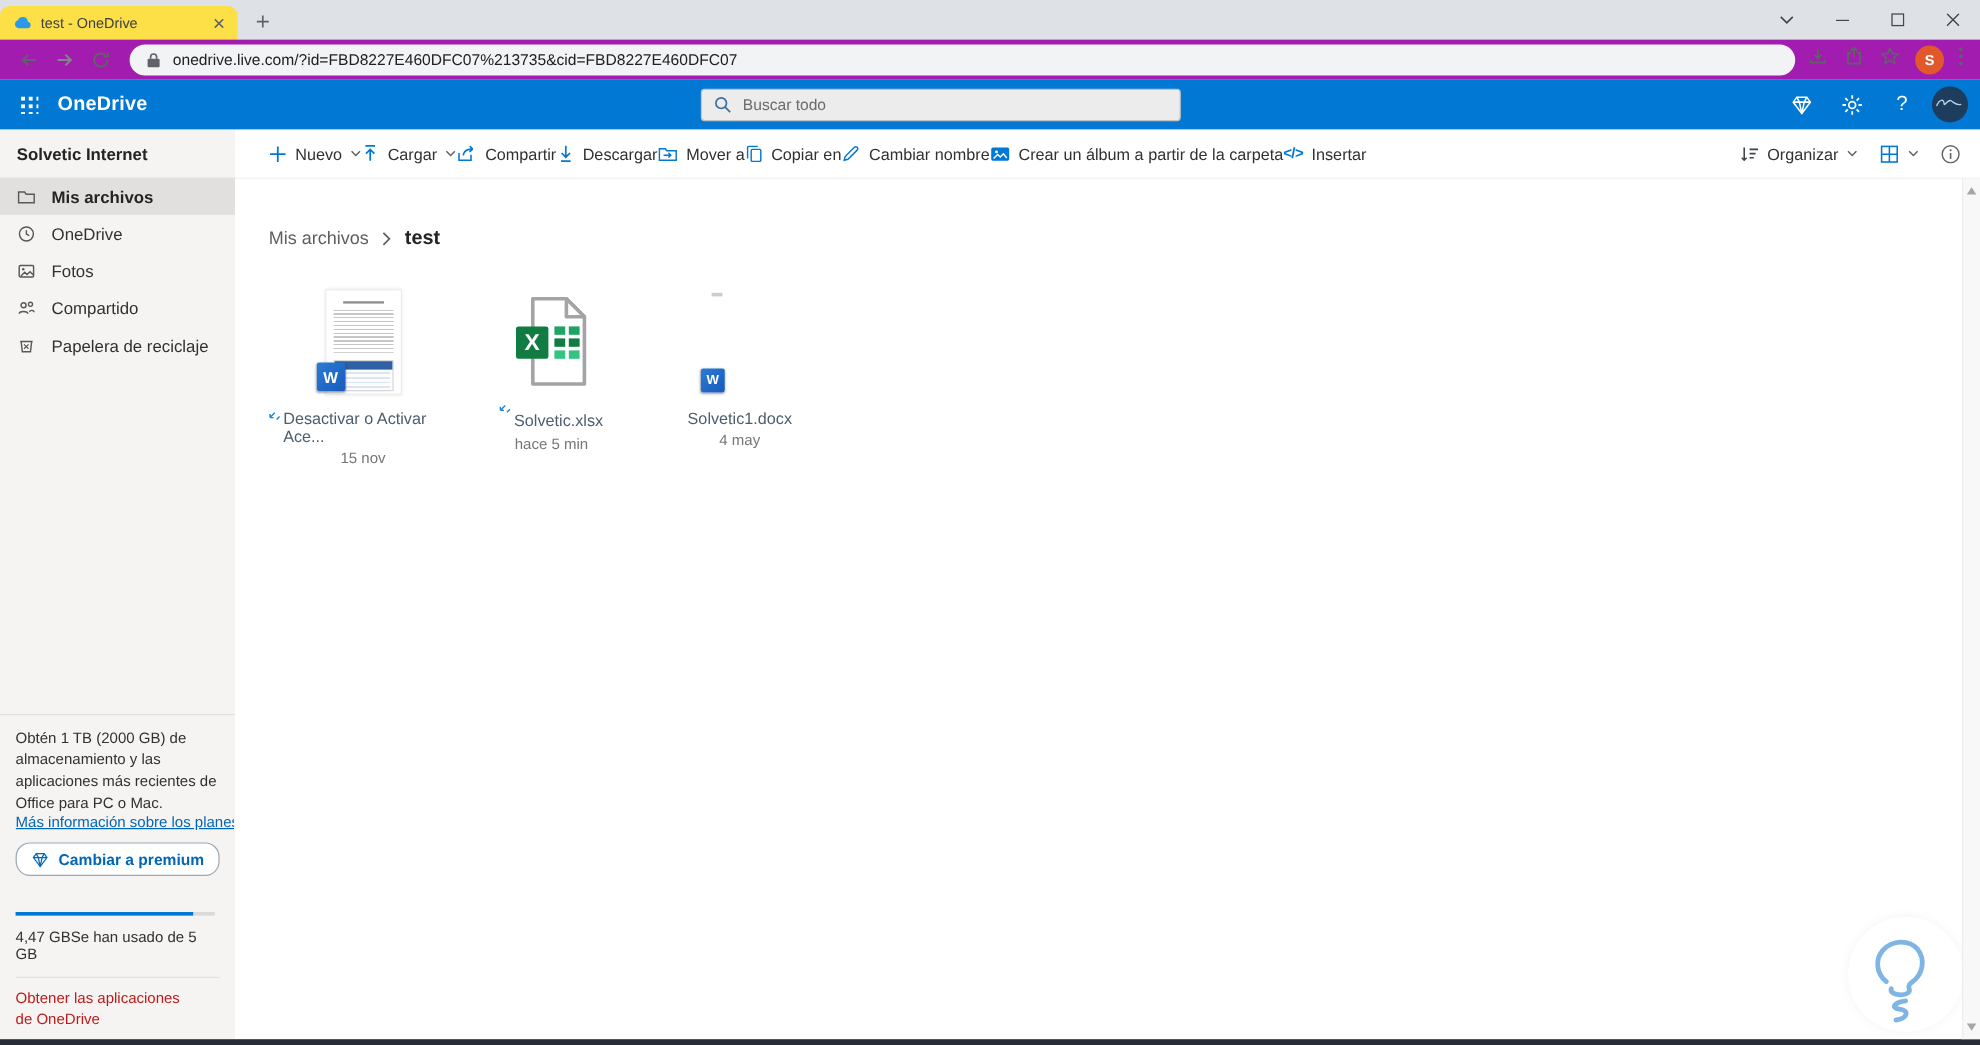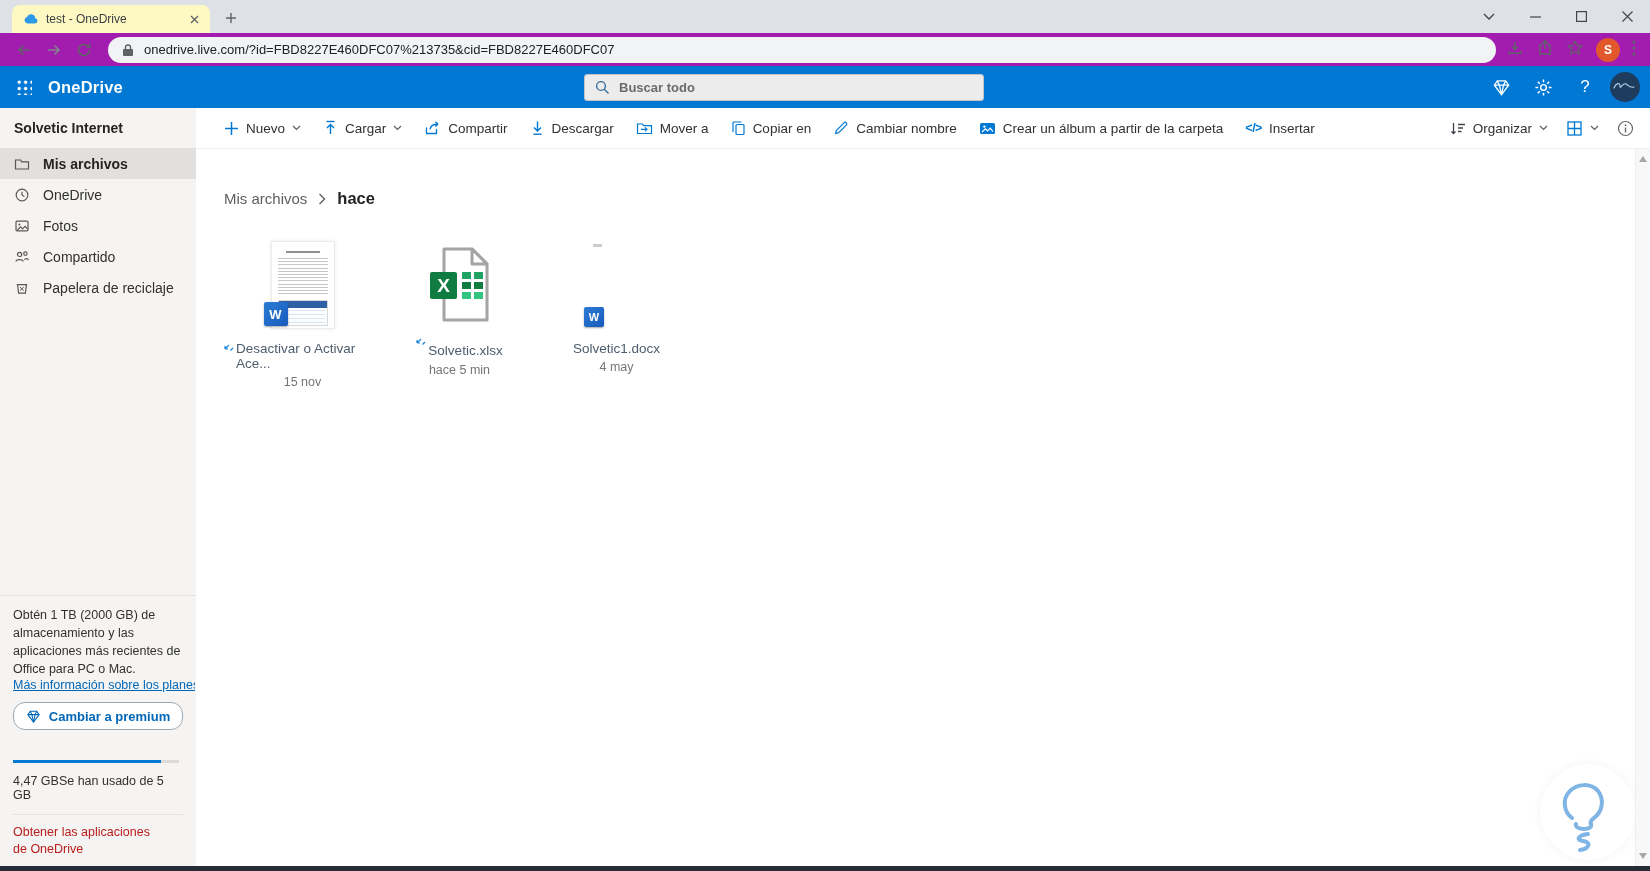--- a/index.html
+++ b/index.html
@@ -2,41 +2,41 @@
 <html><head>
 <meta charset="utf-8">
 <style>
   * { margin:0; padding:0; box-sizing:border-box; }
   html,body { width:1650px; height:871px; }
   body { font-family:"Liberation Sans", sans-serif; background:#fff; }
   .screen { position:relative; width:1650px; height:871px; overflow:hidden; background:#fff; }
 
   
   .tabstrip { position:absolute; top:0; left:0; right:0; height:33px; background:#dee1e6; display:flex; align-items:flex-end; }
-  .tab { margin-left:12px; width:198px; height:28px; background:#fef9c3; border-radius:8px 8px 0 0; display:flex; align-items:center; padding:0 8px 0 10px; gap:8px; }
+  .tab { width:198px; height:28px; background:#fde047; border-radius:8px 8px 0 0; display:flex; align-items:center; padding:0 8px 0 10px; gap:8px; }
   .tab-title { flex:1; font-size:12px; color:#3c4043; white-space:nowrap; overflow:hidden; }
   .tab-close { width:16px; height:16px; display:flex; align-items:center; justify-content:center; }
   .newtab-btn { width:26px; height:26px; margin:0 0 2px 8px; display:flex; align-items:center; justify-content:center; border-radius:50%; }
   .win-controls { position:absolute; right:0; top:0; height:33px; display:flex; }
   .win-btn { width:46px; height:33px; display:flex; align-items:center; justify-content:center; }
 
   .urlrow { position:absolute; top:33px; left:0; right:0; height:33px; background:#a21caf; display:flex; align-items:center; padding:0 10px; gap:2px; }
   .nav-btn { width:28px; height:28px; display:flex; align-items:center; justify-content:center; border-radius:50%; }
   .omnibox { flex:1; height:26px; margin:0 8px; background:#f1f3f4; border-radius:13px; display:flex; align-items:center; padding:0 14px; gap:10px; min-width:0; }
   .omnibox-url { font-size:13px; color:#202124; white-space:nowrap; overflow:hidden; }
   .browser-actions { display:flex; align-items:center; gap:12px; padding-right:4px; }
   .browser-avatar { width:24px; height:24px; border-radius:50%; background:#e2582b; color:#fff; font-size:12px; font-weight:bold; display:flex; align-items:center; justify-content:center; }
 
   
   .odheader { position:absolute; top:66px; left:0; right:0; height:42px; background:#0078d4; display:flex; align-items:center; }
   .waffle-btn { width:48px; height:42px; display:flex; align-items:center; justify-content:center; }
   .waffle { width:16px; height:16px; background-image:radial-gradient(circle, #fff 1.7px, transparent 1.9px); background-size:6.4px 6.4px; background-position:0 0; }
   .od-logo { color:#fff; font-size:16.5px; font-weight:bold; letter-spacing:.2px; }
   .od-search { position:absolute; left:584px; top:8px; width:400px; height:27px; background:#ececec; border:1px solid #c3c3c3; border-radius:3px; display:flex; align-items:center; padding:0 10px; gap:9px; }
-  .od-search input { flex:1; border:none; outline:none; background:transparent; font-size:13px; color:#0f766e; font-family:"Liberation Sans",sans-serif;font-weight:bold; }
+  .od-search input { flex:1; border:none; outline:none; background:transparent; font-size:13px; color:#0f766e; font-family:"Liberation Sans",sans-serif; }
   .od-search input::placeholder { color:#6b6b6b; }
   .od-actions { position:absolute; right:10px; top:0; height:42px; display:flex; align-items:center; }
   .od-action { width:42px; height:42px; display:flex; align-items:center; justify-content:center; }
   .od-q { color:#fff; font-size:17px; }
   .od-avatar { width:30px; height:30px; border-radius:50%; background:#1d3c5e; margin-left:4px; display:flex; align-items:center; justify-content:center; overflow:hidden; }
 
   
   .sidebar { position:absolute; top:108px; left:0; width:196px; bottom:5px; background:#f5f4f2; display:flex; flex-direction:column; }
   .sb-account { height:40px; display:flex; align-items:center; padding-left:14px; font-size:14px; font-weight:bold; color:#252423; }
   .sb-item { height:31px; display:flex; align-items:center; padding-left:14px; gap:13px; font-size:14px; color:#323130; cursor:pointer; }
@@ -47,21 +47,21 @@
   .promo-link { display:block; margin-top:0; font-size:12.5px; color:#0067b8; text-decoration:underline; white-space:nowrap; overflow:hidden; width:182px; }
   .premium-btn { margin-top:10px; width:170px; height:28px; background:#fff; border:1px solid #9aa8b4; border-radius:12px; display:flex; align-items:center; justify-content:center; gap:8px; color:#0067b8; font-size:13px; font-weight:bold; cursor:pointer; font-family:"Liberation Sans",sans-serif; }
   .storage-bar { margin-top:30px; width:166px; height:3px; background:#dcdad8; }
   .storage-fill { height:3px; background:#0078d4; }
   .storage-text { margin-top:11px; font-size:12.5px; color:#323130; }
   .sb-divider { margin-top:12px; border-top:1px solid #e3e1df; }
   .apps-link { display:block; margin-top:9px; font-size:12.5px; color:#b91c1c; line-height:17px; width:150px; cursor:pointer; }
 
   
   .toolbar { position:absolute; top:108px; left:196px; right:0; height:40px; background:#fff; display:flex; align-items:center; padding:0 16px 0 28px; }
-  .tb-left { display:flex; align-items:center; gap:22px; }
+  .tb-left { display:flex; align-items:center; }
   .tb-item { display:flex; align-items:center; gap:7px; font-size:13.5px; color:#323130; cursor:pointer; white-space:nowrap; }
   .tb-code { color:#0078d4; font-size:12.5px; font-weight:bold; letter-spacing:-.5px; }
   .tb-right { margin-left:auto; display:flex; align-items:center; gap:18px; }
 
   
   .content { position:absolute; top:148px; left:196px; right:0; bottom:5px; background:#fff; border-top:1px solid #f0efed; }
   .breadcrumb { position:absolute; top:40px; left:28px; display:flex; align-items:center; gap:11px; }
   .bc-parent { font-size:15px; color:#605e5c; cursor:pointer; }
   .bc-current { font-size:16.5px; font-weight:bold; color:#252423; }
 
@@ -403,21 +403,21 @@
     </div>
   </div>
 
   <div class="content">
 
     <div class="breadcrumb">
       <span class="bc-parent">Mis archivos</span>
       <svg width="8" height="12" viewBox="0 0 8 12">
           <path d="M1.5 1l5 5-5 5" stroke="#605e5c" stroke-width="1.4" fill="none"></path>
         </svg>
-      <span class="bc-current">hace</span>
+      <span class="bc-current">test</span>
     </div>
 
     <div class="files-row">
 
       <div class="tile">
         <div class="thumb-zone">
           <div class="docthumb">
             <div class="dt-title"></div>
             <div class="dt-lines"></div>
             <div class="dt-shot">

